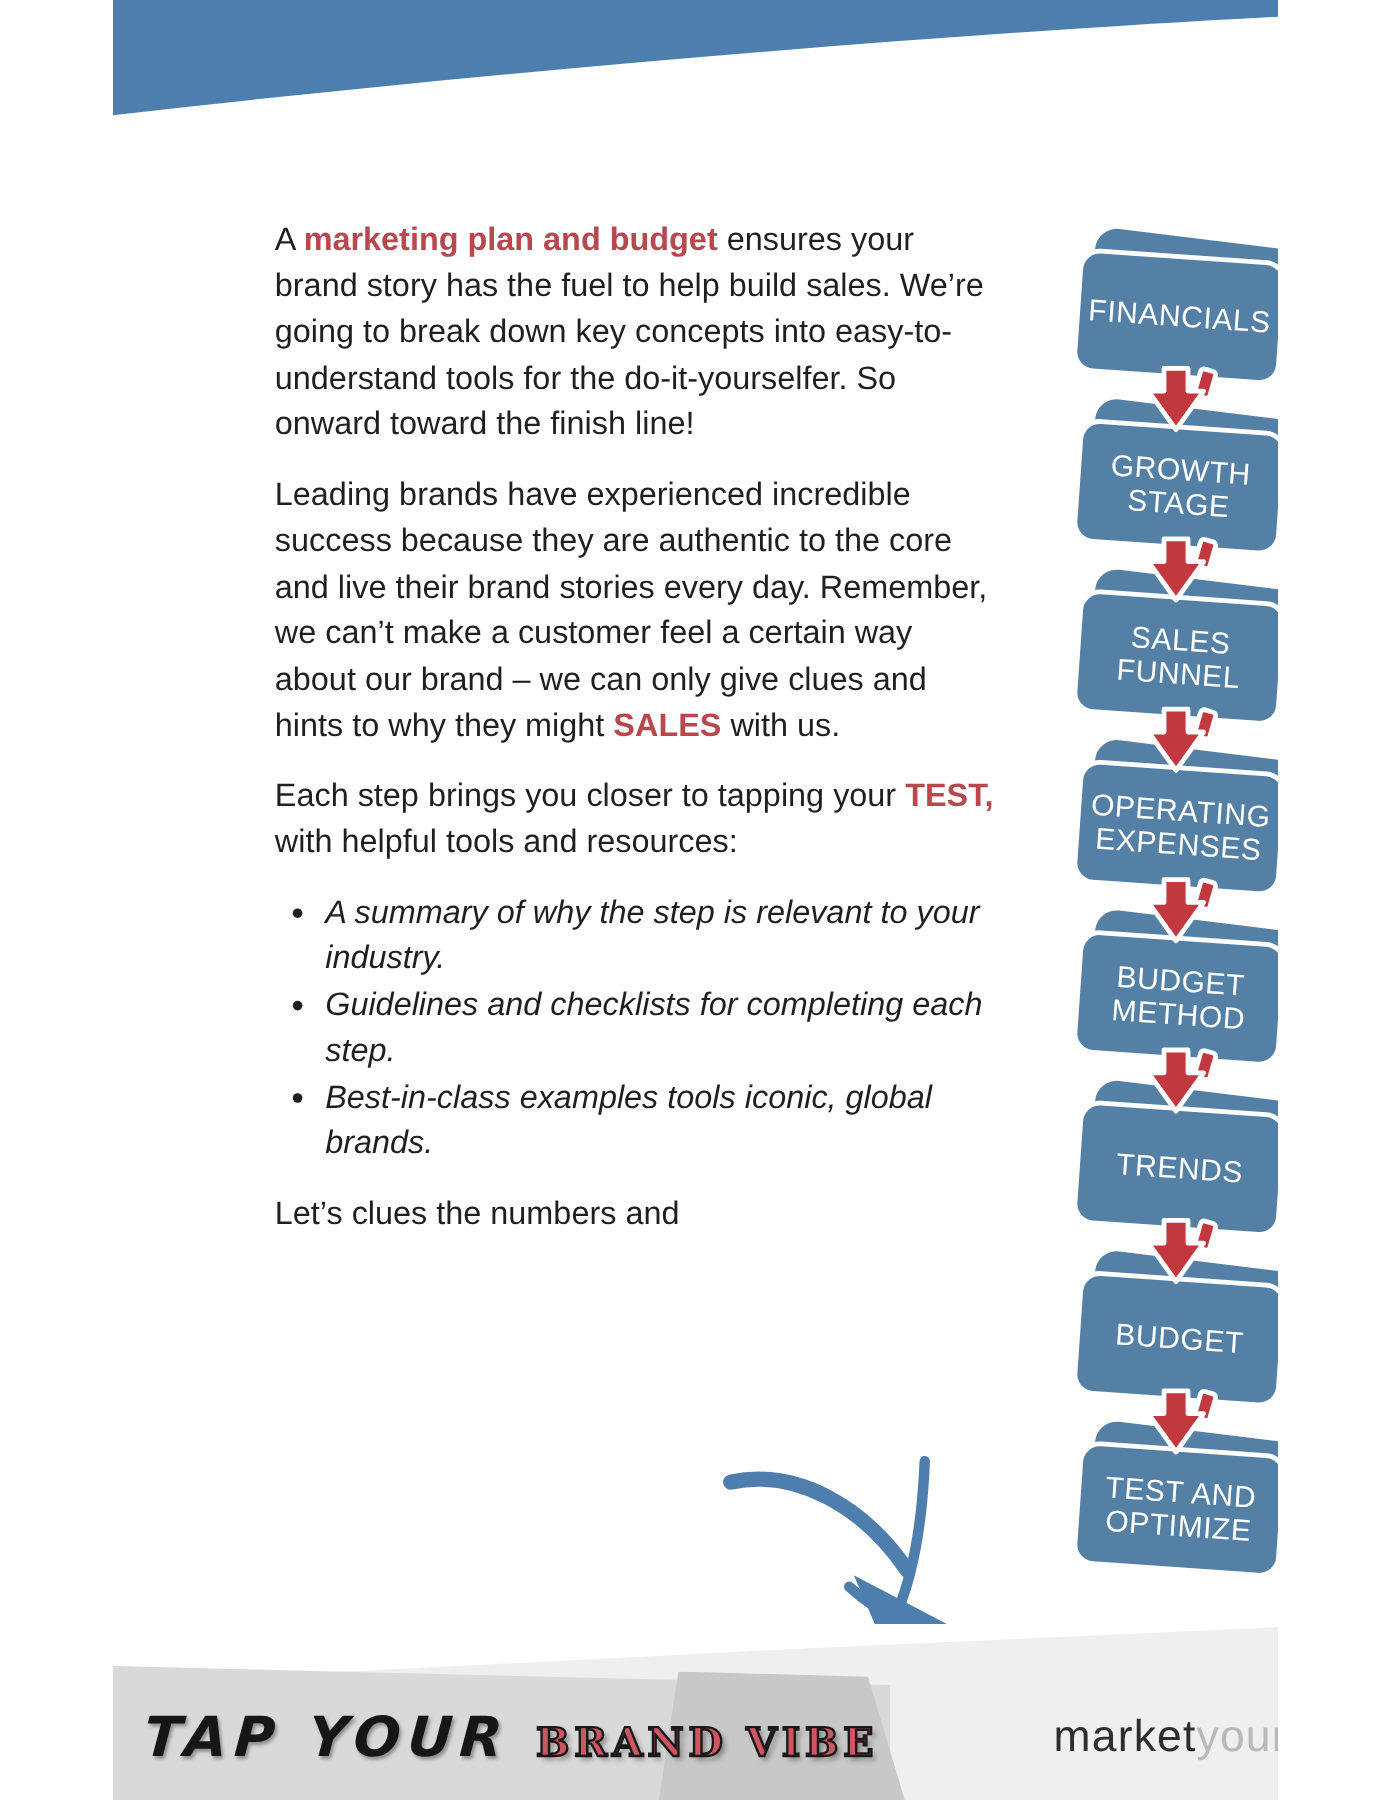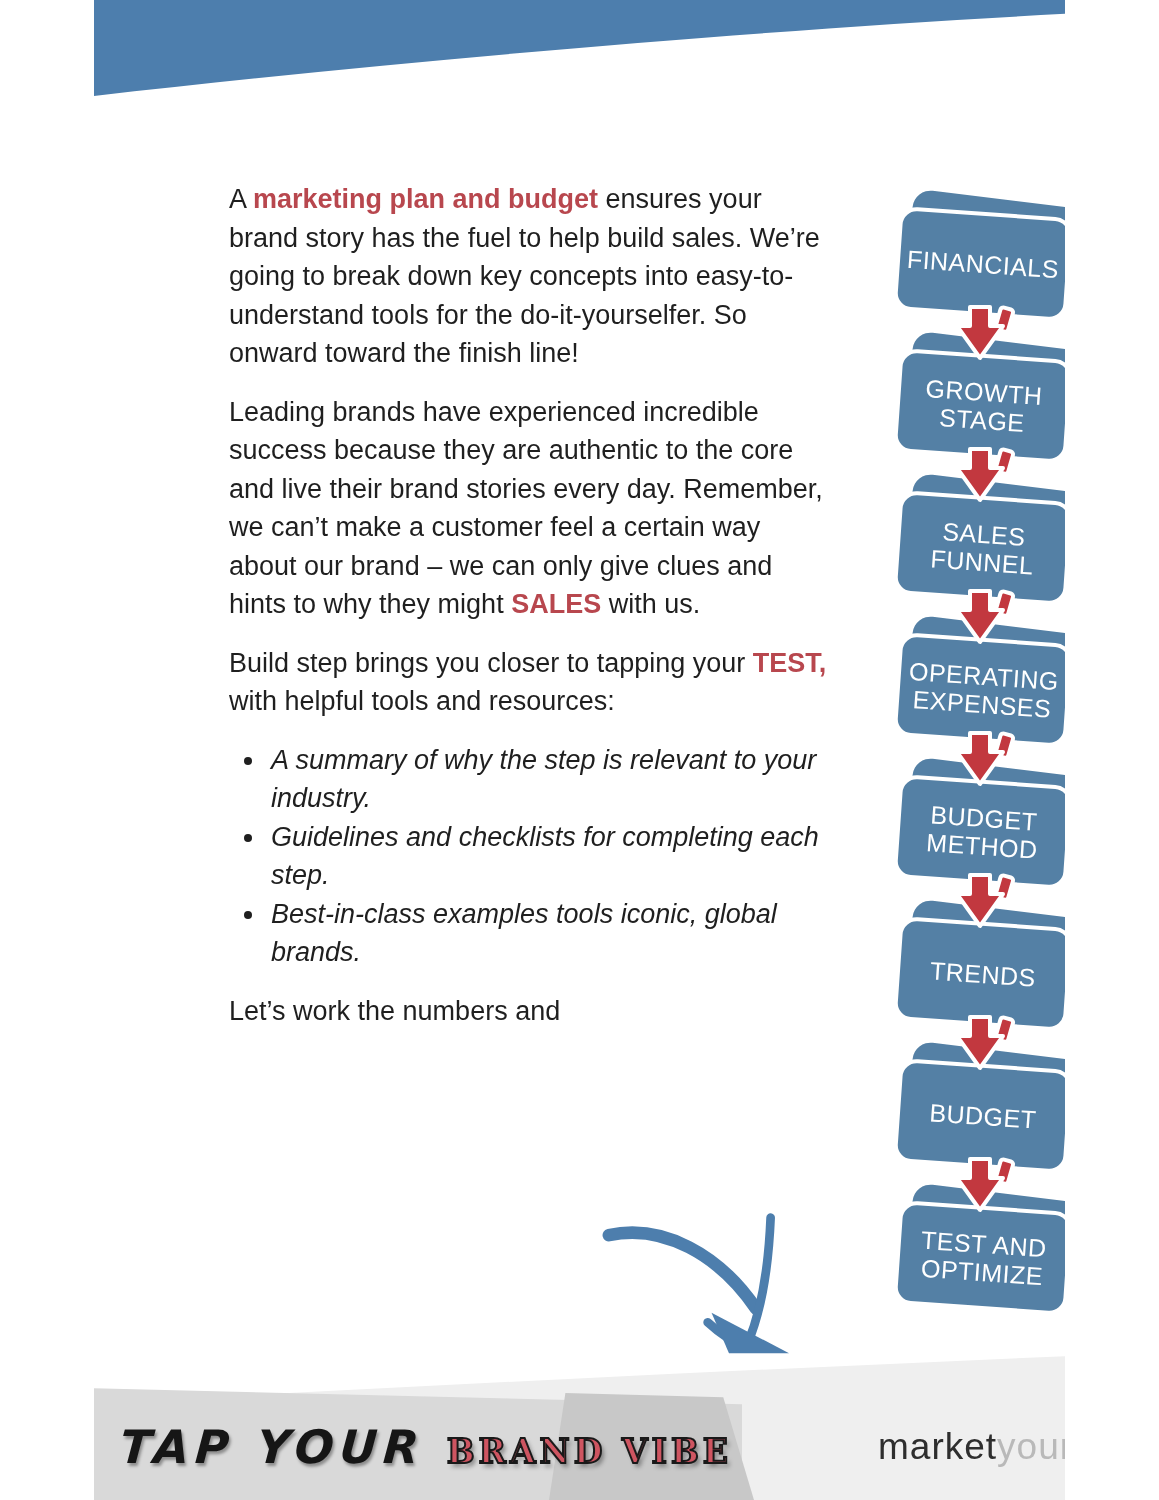--- a/index.html
+++ b/index.html
@@ -73,28 +73,28 @@
 
 <div class="page">
 
   <svg class="swoosh" viewBox="0 0 1159 100" preserveAspectRatio="none">
     <path d="M0,0 H1159 V6 C880,14 420,48 0,96 Z" fill="currentColor"></path>
   </svg>
 
   <div class="article">
     <p><span>A </span><span class="accent">marketing plan and budget</span><span> ensures your brand story has the fuel to help build sales. We’re going to break down key concepts into easy-to-understand tools for the do-it-yourselfer.  So onward toward the finish line!</span></p>
     <p><span>Leading brands have experienced incredible success because they are authentic to the core and live their brand stories every day. Remember, we can’t make a customer feel a certain way about our brand – we can only give clues and hints to why they might </span><span class="accent">SALES</span><span> with us.</span></p>
-    <p><span>Build step brings you closer to tapping your </span><span class="accent">TEST,</span><span> with helpful tools and resources:</span></p>
+    <p><span>Each step brings you closer to tapping your </span><span class="accent">TEST,</span><span> with helpful tools and resources:</span></p>
     <ul class="bullets">
       <li>A summary of why the step is relevant to your industry.</li>
       <li>Guidelines and checklists for completing each step.</li>
       <li>Best-in-class examples tools iconic, global brands.</li>
     </ul>
     <p>
-      <span>Let’s work the numbers and</span><br>
+      <span>Let’s clues the numbers and</span><br>
     </p>
   </div>
 
   <svg class="hand-arrow" viewBox="0 0 210 160">
     <path d="M14,28 C70,16 128,48 166,104" fill="none" stroke="currentColor" stroke-width="13" stroke-linecap="round"></path>
     <path d="M181,10 C179,58 172,104 158,138" fill="none" stroke="currentColor" stroke-width="9" stroke-linecap="round"></path>
     <path d="M116,118 C130,131 142,139 158,145" fill="none" stroke="currentColor" stroke-width="9" stroke-linecap="round"></path>
     <path d="M200,150 L120,108 L138,150 Z" fill="currentColor"></path>
   </svg>
 

